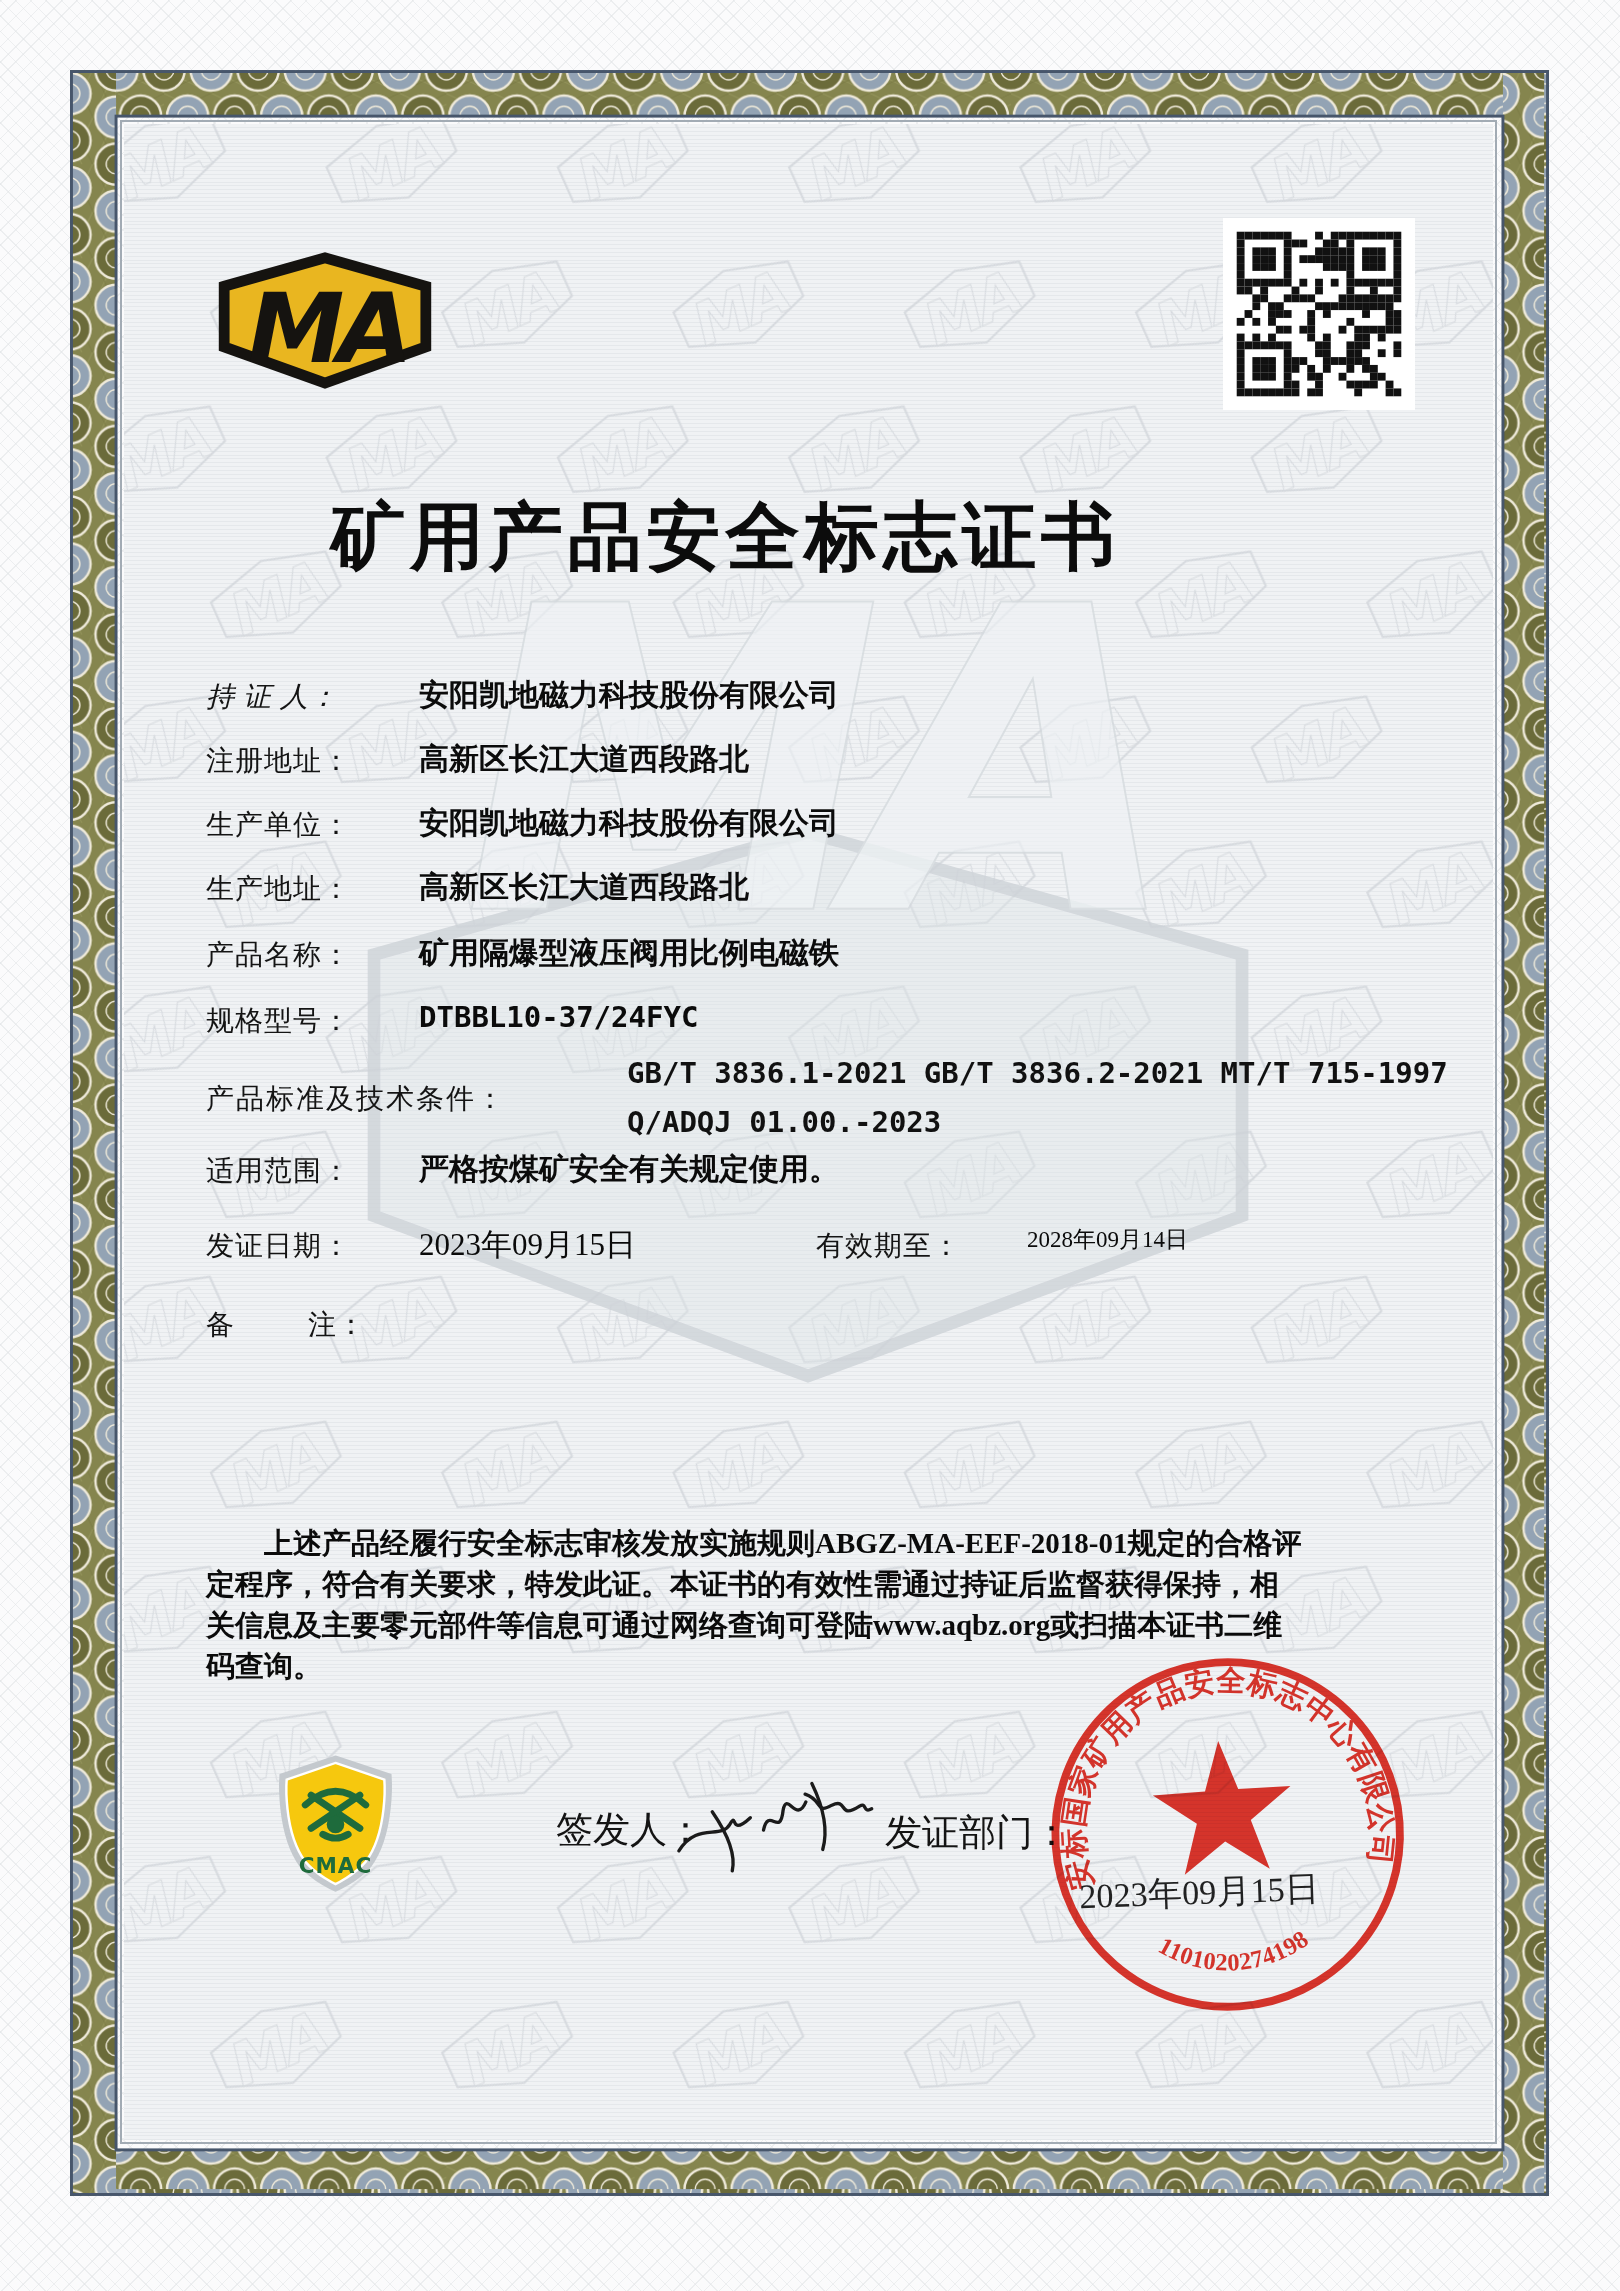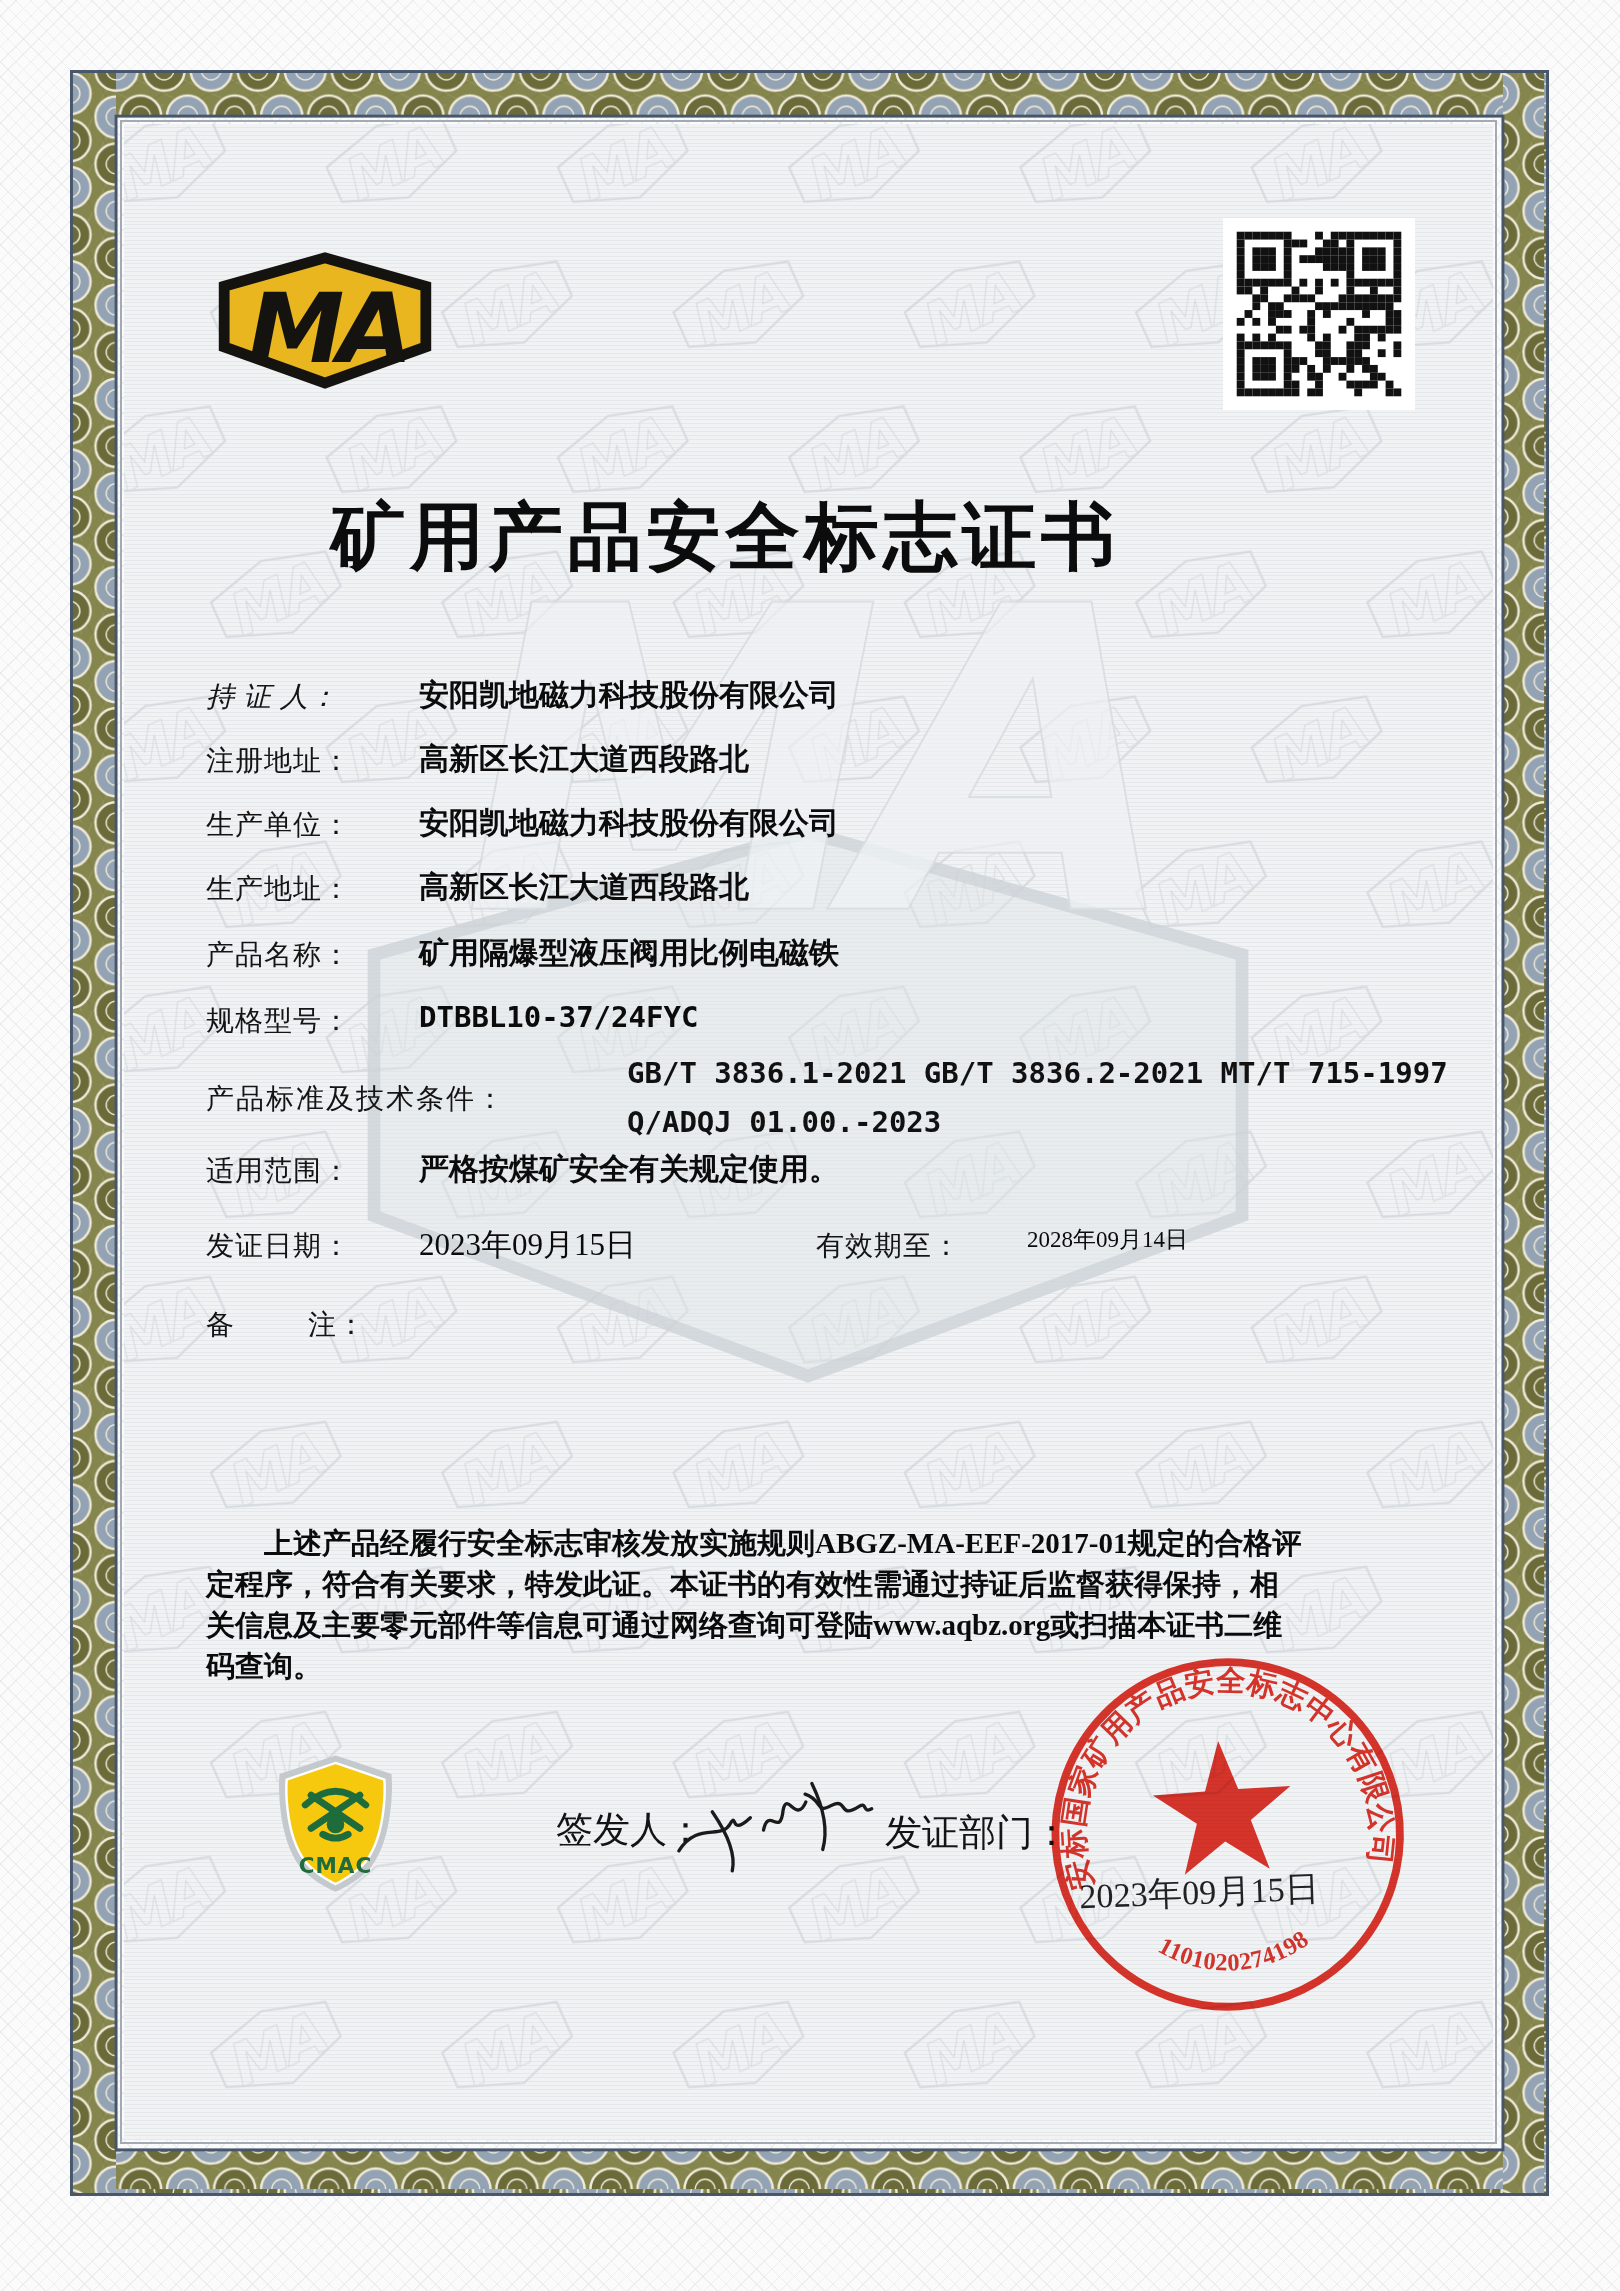--- a/index.html
+++ b/index.html
@@ -468,21 +468,21 @@
   <div class="abs row-lbl" style="left:206px;top:1227px;">发证日期：</div>
   <div class="abs row-val" style="left:419px;top:1224px;font-weight:normal;font-size:31px;">2023年09月15日</div>
   <div class="abs row-lbl" style="left:816px;top:1227px;">有效期至：</div>
   <div class="abs row-val" style="left:1027px;top:1224px;font-weight:normal;font-size:23px;">2028年09月14日</div>
 
   <div class="abs row-lbl" style="left:206px;top:1306px;">
     <span>备</span><span style="display:inline-block;width:73px;"></span><span>注：</span>
   </div>
 
   <div class="abs stmt" style="left:206px;top:1523px;">
-    <div class="ind">上述产品经履行安全标志审核发放实施规则ABGZ-MA-EEF-2017-01规定的合格评</div>
+    <div class="ind">上述产品经履行安全标志审核发放实施规则ABGZ-MA-EEF-2018-01规定的合格评</div>
     <div>定程序，符合有关要求，特发此证。本证书的有效性需通过持证后监督获得保持，相</div>
     <div>关信息及主要零元部件等信息可通过网络查询可登陆www.aqbz.org或扫描本证书二维</div>
     <div>码查询。</div>
   </div>
 
   <svg class="abs" style="left:272px;top:1754px;" width="127" height="139" viewBox="0 0 130 142">
     <path d="M65 5 L119 23 C119 23 123 80 99 113 C85 129 65 137 65 137 C65 137 45 129 31 113 C7 80 11 23 11 23 Z" fill="#f6c80e" stroke="#c4c9ce" stroke-width="7"></path>
     <path d="M65 9 L115 26 C115 26 119 79 96 110 C83 125 65 133 65 133 C65 133 47 125 34 110 C11 79 15 26 15 26 Z" fill="none" stroke="#ffffff" stroke-width="2.5"></path>
     <g stroke="#1e6b3c" stroke-width="7" fill="none" stroke-linecap="round">
       <path d="M34 52 Q65 24 96 52"></path>

